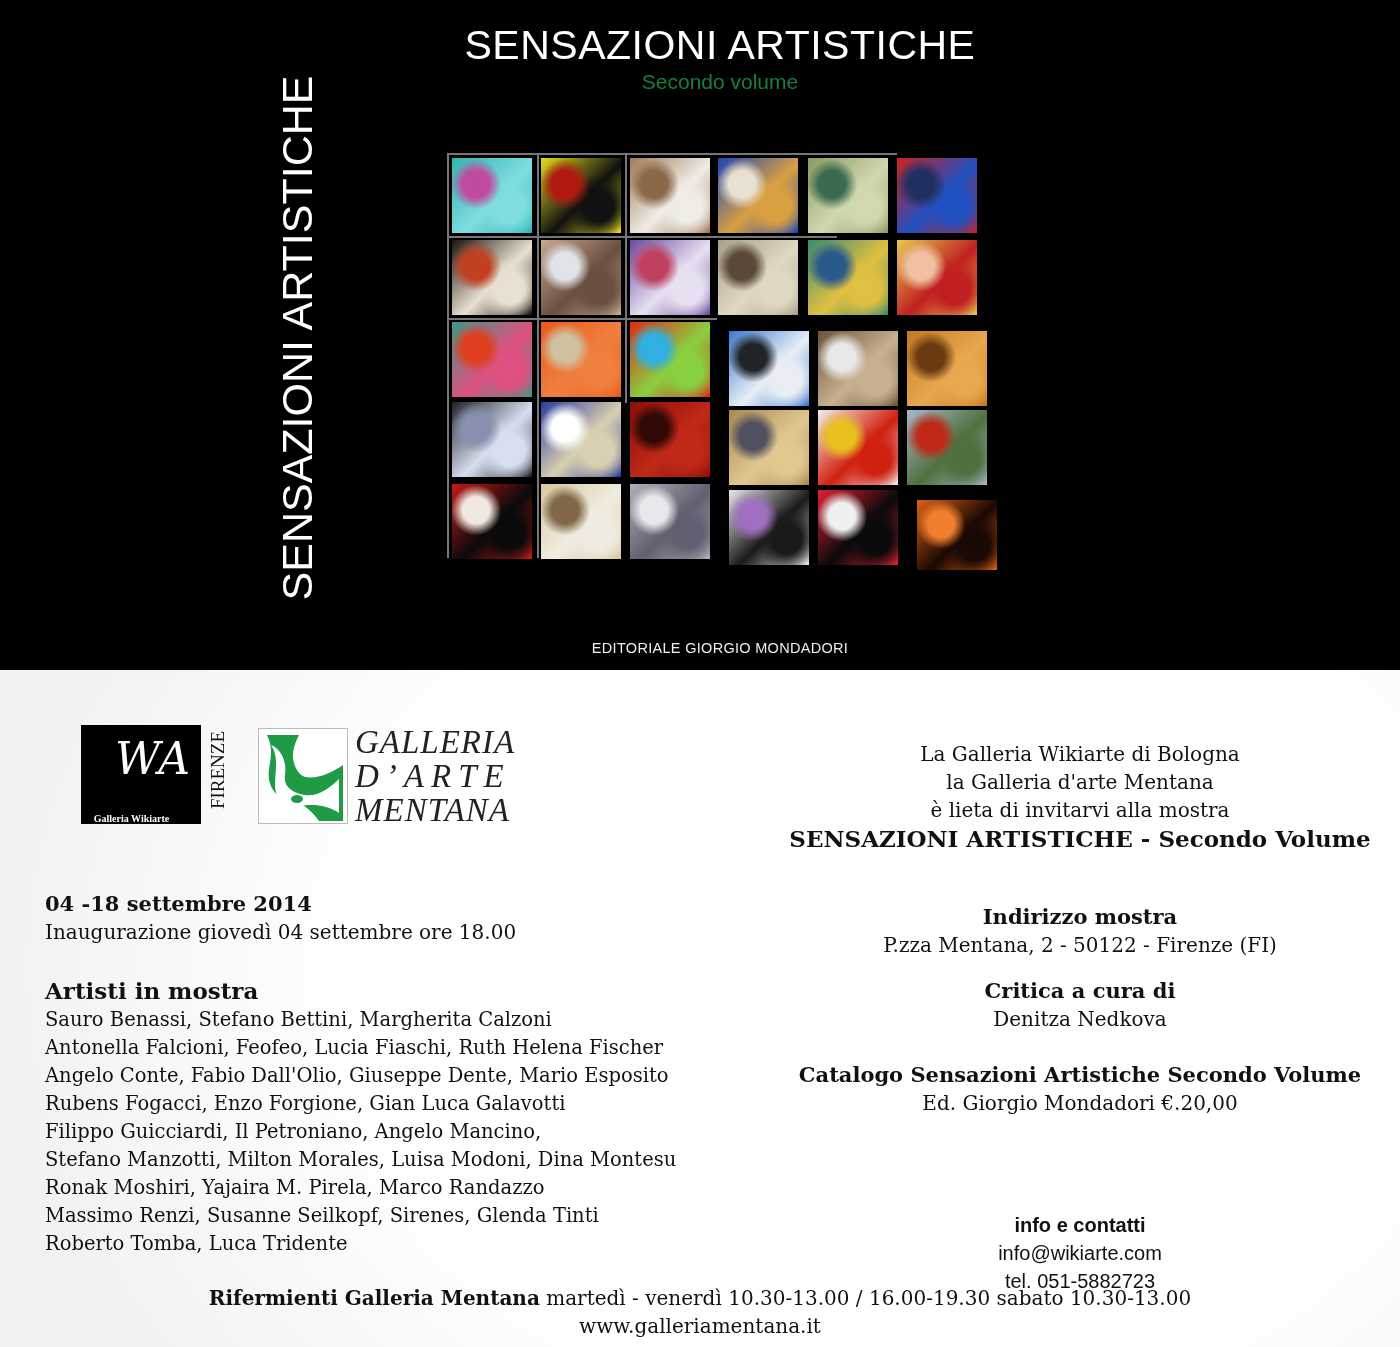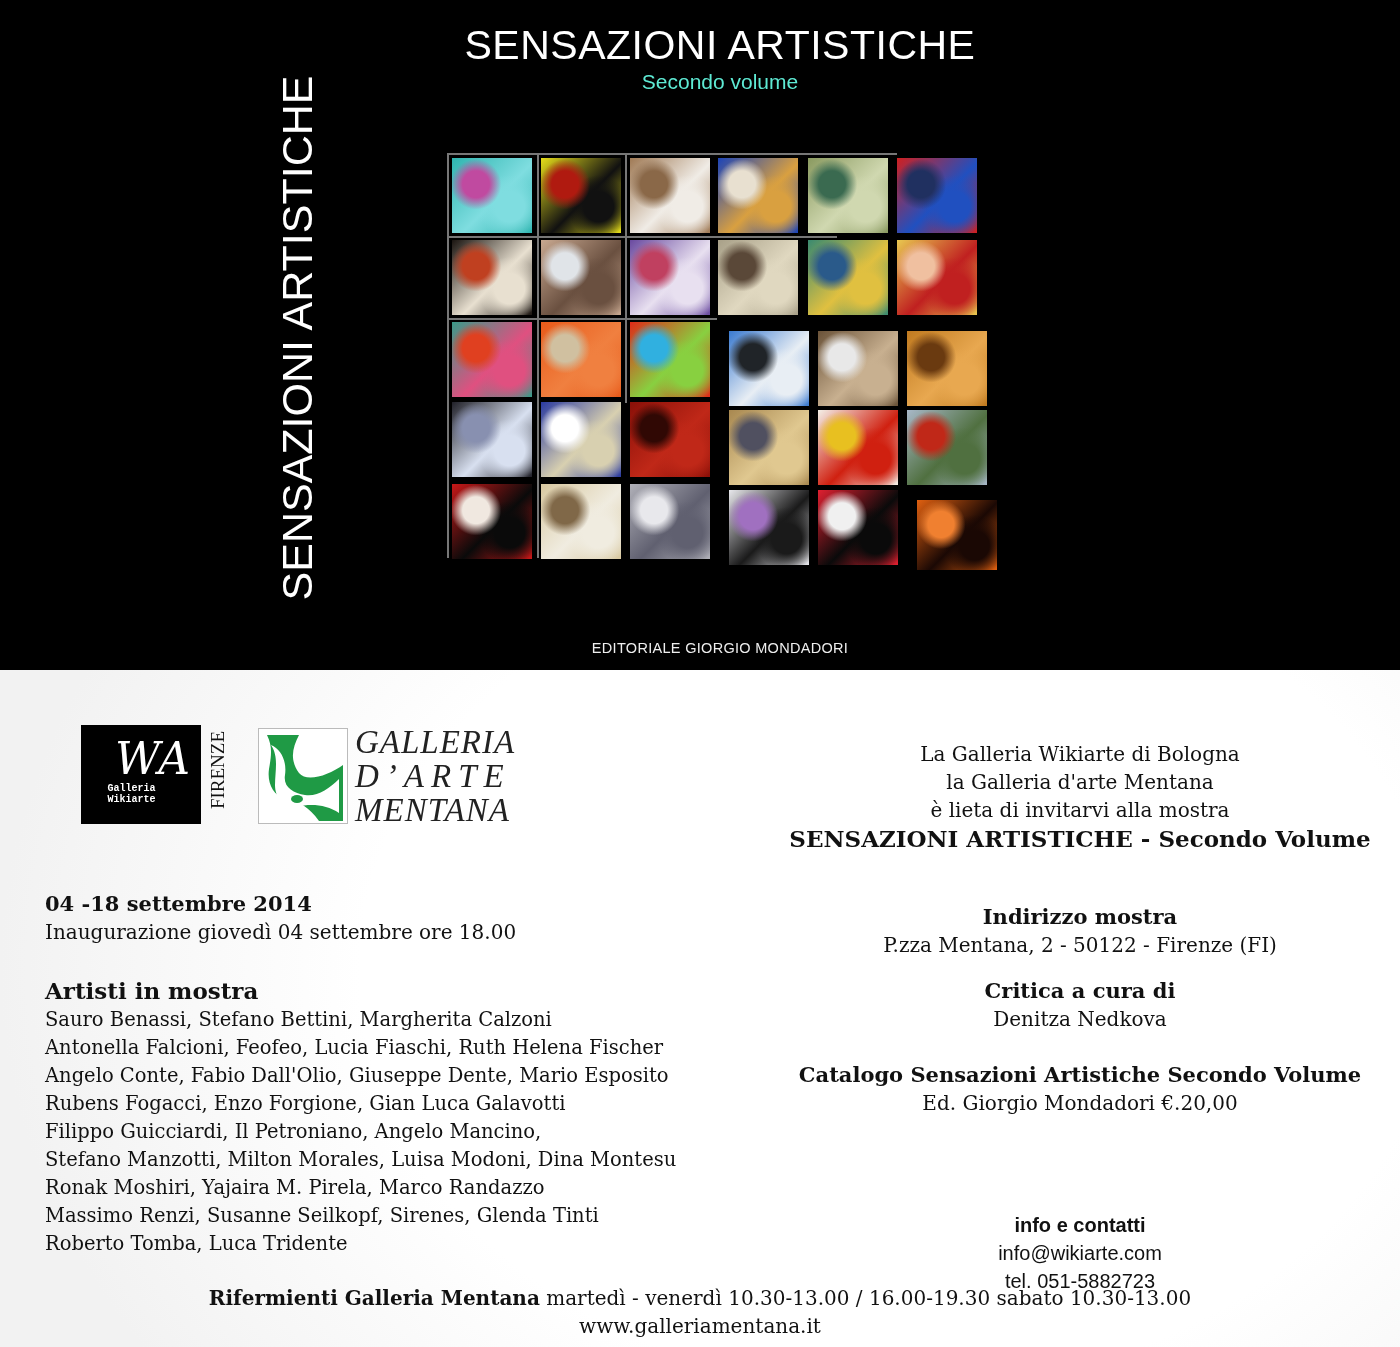--- a/index.html
+++ b/index.html
@@ -4,39 +4,39 @@
 <style>
   * { box-sizing: border-box; margin: 0; padding: 0; }
   html, body { width: 1400px; height: 1347px; overflow: hidden; background: #fafafa; }
   body { position: relative; font-family: "DejaVu Serif", serif; color: #111; }
 
   
   .cover { position: absolute; left: 0; top: 0; width: 1400px; height: 670px; background: #000; }
   .cover-title { position: absolute; left: 420px; top: 20px; width: 600px; text-align: center;
     color: #fff; font-family: "Liberation Sans", sans-serif; font-size: 41px; letter-spacing: 0.5px; line-height: 50px; }
   .cover-subtitle { position: absolute; left: 420px; top: 68px; width: 600px; text-align: center;
-    color: #5eead4; font-family: "Liberation Sans", sans-serif; font-size: 21px; line-height: 28px; }
+    color: #15803d; font-family: "Liberation Sans", sans-serif; font-size: 21px; line-height: 28px; }
   .spine { position: absolute; left: 297px; top: 338px; width: 540px; height: 50px;
     transform: translate(-50%, -50%) rotate(-90deg); text-align: center;
     color: #fff; font-family: "Liberation Sans", sans-serif; font-size: 43px; line-height: 50px; white-space: nowrap; }
   .publisher { position: absolute; left: 520px; top: 640px; width: 400px; text-align: center;
     color: #eee; font-family: "Liberation Sans", sans-serif; font-size: 14.5px; letter-spacing: 0.3px; }
 
   .tile { position: absolute; width: 80px; height: 75px; }
   .frame-line { position: absolute; background: #777; }
 
   
   .invite { position: absolute; left: 0; top: 670px; width: 1400px; height: 677px;
     background: radial-gradient(ellipse 900px 700px at 900px 300px, #ffffff 60%, #f2f2f2 100%); }
 
   .logo-wiki { position: absolute; left: 81px; top: 55px; width: 120px; height: 99px; background: #000; }
   .logo-wiki .mono { position: absolute; left: 0; top: 4px; width: 143px; text-align: center;
     color: #fff; font-family: "DejaVu Serif", serif; font-style: italic; font-size: 44px; line-height: 60px; }
-  .logo-wiki .cap { position: absolute; left: 0; top: 58px; width: 101px; text-align: center;
-    color: #fff; font-family: Liberation Mono, monospace; font-weight: bold; font-size: 10px; }
+  .logo-wiki .cap { position: absolute; left: 0; top: 88px; width: 101px; text-align: center;
+    color: #fff; font-family: Liberation Serif, serif; font-weight: bold; font-size: 10px; }
 
   .firenze { position: absolute; left: 218px; top: 100px; width: 100px; height: 20px;
     transform: translate(-50%, -50%) rotate(-90deg); text-align: center; white-space: nowrap;
     font-family: "Liberation Serif", serif; font-size: 19px; line-height: 20px; color: #111; }
   .mentana-mark { position: absolute; left: 258px; top: 58px; width: 90px; height: 96px; background: #fff; border: 1px solid #bbb; }
   .mentana-name { position: absolute; left: 355px; top: 55px; width: 180px;
     font-family: "Liberation Serif", serif; font-style: italic; font-size: 33px; line-height: 34px; color: #222; letter-spacing: 1px; }
   .mentana-name .wide { letter-spacing: 7px; }
 
   .center-left { position: absolute; left: 45px; width: 700px; text-align: left; }

